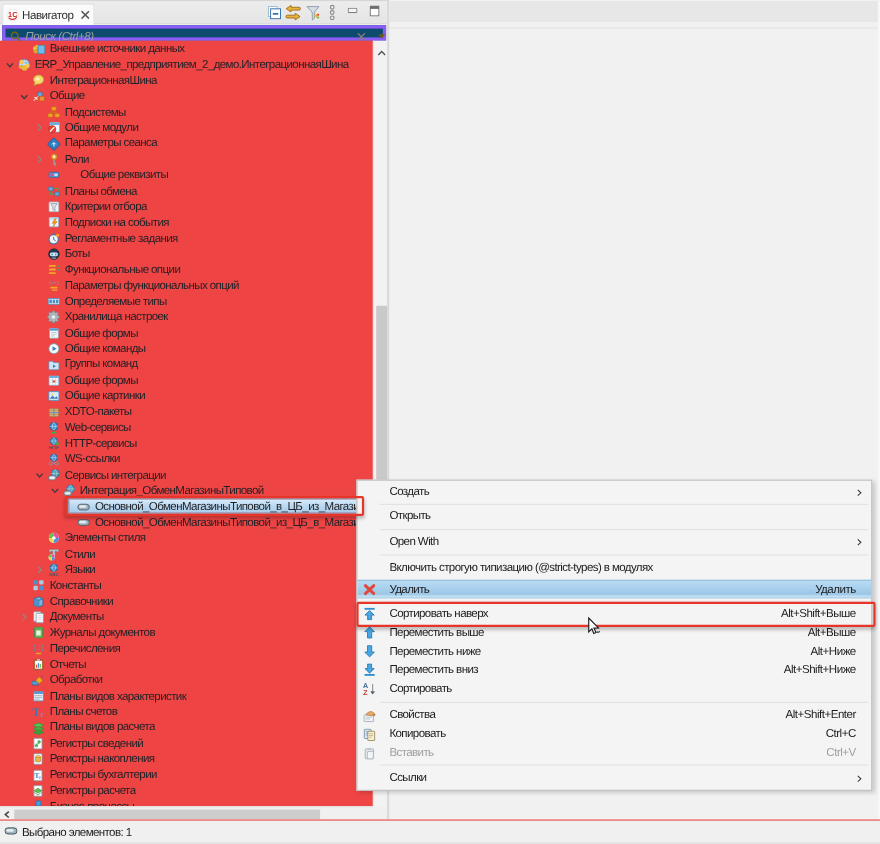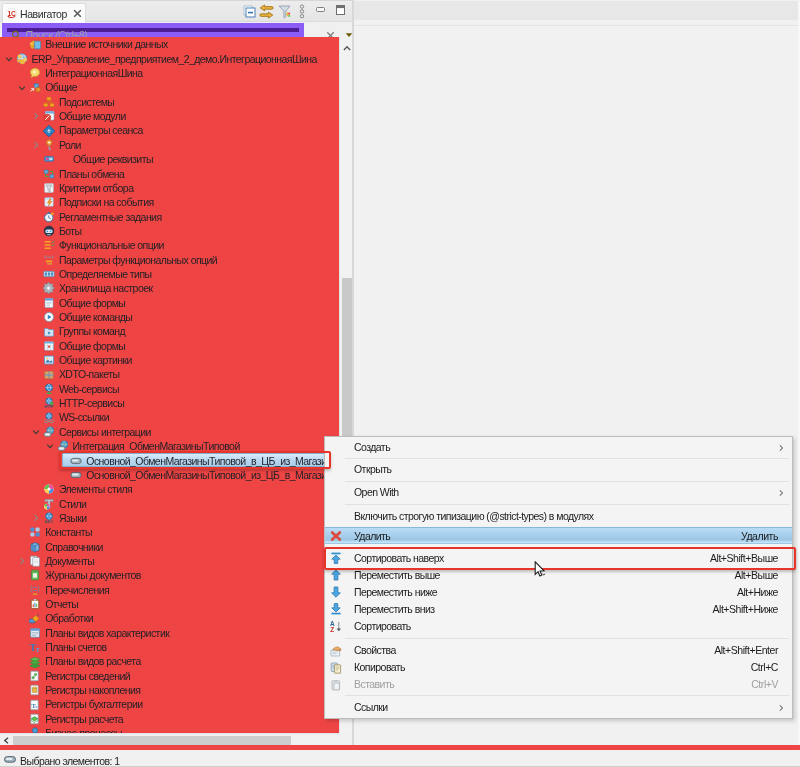--- a/index.html
+++ b/index.html
@@ -4,39 +4,39 @@
 html,body{width:800px;height:767px;overflow:hidden;font-family:"Liberation Sans",sans-serif}
 #w{position:relative;width:800px;height:767px;background:#f0f0f0;overflow:hidden}
 .ti{position:absolute}
 
 #strip{position:absolute;left:0;top:0;width:353px;height:22px;background:linear-gradient(#ededed,#e5e5e5);border-bottom:1px solid #dadada}
 #topline{position:absolute;left:0;top:0;width:800px;height:1px;background:#d6d6d6}
 #rcol{position:absolute;right:0;top:1px;width:2.5px;height:744px;background:#f7f7f7}
 #tab{position:absolute;left:2px;top:3px;width:84px;height:20px;background:#fbfbfb;border:1px solid #dcdcdc;border-bottom:none;border-radius:2px 2px 0 0}
 #tab .t{position:absolute;left:17px;top:4px;font-size:10.5px;color:#2f2f2f;letter-spacing:-0.4px}
 
-#search{position:absolute;left:2px;top:23px;width:302px;height:14px;background:#4c1d95;border:5px solid #8b5cf6}
+#search{position:absolute;left:2px;top:23px;width:349px;height:14px;background:#0c4a6e;border:3px solid #8b5cf6}
 #search .ph{position:absolute;left:18px;top:0.5px;font-size:10.5px;font-style:italic;color:#9aa0a6;letter-spacing:-0.4px}
 
 #tree{position:absolute;left:0;top:37px;width:339px;height:696px;background:#ef4444;overflow:hidden}
 #tree .tl{position:absolute;font-size:10.5px;letter-spacing:-0.55px;color:#1f2126;line-height:14.35px;white-space:pre}
 #tree .selrow{position:absolute;left:62px;width:400px;height:13.8px;background:linear-gradient(#d9ecfa,#bcd9f1 45%,#a8ccea);border:1px solid #84aed0;border-radius:1px}
 
 #vsb{position:absolute;left:339px;top:37px;width:13px;height:696px;background:#f2f2f2;border-left:1px solid #e2e2e2}
 #vsb .th{position:absolute;left:1.5px;top:241px;width:10px;height:290px;background:#c9c9c9}
 #hsb{position:absolute;left:0;top:733px;width:339px;height:12px;background:#f0f0f0;border-top:1px solid #e0e0e0}
 #hsb .th{position:absolute;left:13px;top:1.5px;width:278px;height:9px;background:#cdcdcd}
 
 #div1{position:absolute;left:352px;top:0;width:2px;height:745px;background:#d8d8d8}
 
 #ed{position:absolute;left:354px;top:0;width:446px;height:745px;background:#f1f1f1}
 #ed .top{position:absolute;left:0;top:1px;width:446px;height:19px;background:#e7e7e7}
 #ed .l25{position:absolute;left:0;top:25px;width:446px;height:1px;background:#e3e3e3}
 
-#status{position:absolute;left:0;top:745px;width:800px;height:22px;background:#f0f0f0;border-top:5px solid #ef4444;border-bottom:1px solid #cfcfcf}
+#status{position:absolute;left:0;top:745px;width:800px;height:22px;background:#f0f0f0;border-top:1px solid #ef4444;border-bottom:1px solid #cfcfcf}
 #status .tx{position:absolute;left:20px;top:4px;font-size:10.5px;color:#1e1e1e;letter-spacing:-0.55px;line-height:14px}
 
 #menu{position:absolute;left:324px;top:436px;width:469px;height:283px;background:#f4f4f4;border:1px solid #bdbdbd;box-shadow:2px 2px 4px rgba(0,0,0,0.18)}
 .mi{position:absolute;left:0;width:467px;height:17px;line-height:17px}
 .mi .mtx{position:absolute;left:29px;top:0;font-size:10.5px;color:#1c1c1c;letter-spacing:-0.55px}
 .mi .msh{position:absolute;right:14px;top:0;font-size:10.5px;color:#1c1c1c;letter-spacing:-0.45px}
 .mi .mic{position:absolute;left:5px;top:2.5px;width:12px;height:12px}
 .mi .marr{position:absolute;right:7px;top:5px;width:8px;height:8px}
 .mi.hl{background:linear-gradient(#b9dcf5,#9cc6e6 80%,#cfe9f8);border-top:1px solid #86b8da;border-bottom:1px solid #9cc6e6}
 .mi.dis .mtx,.mi.dis .msh{color:#a0a0a0}

